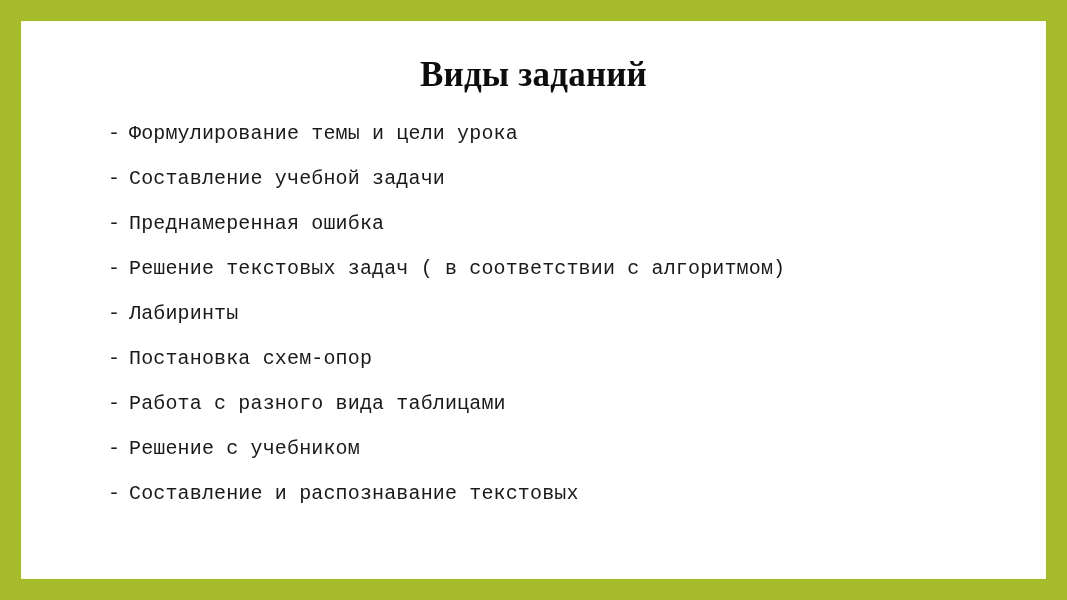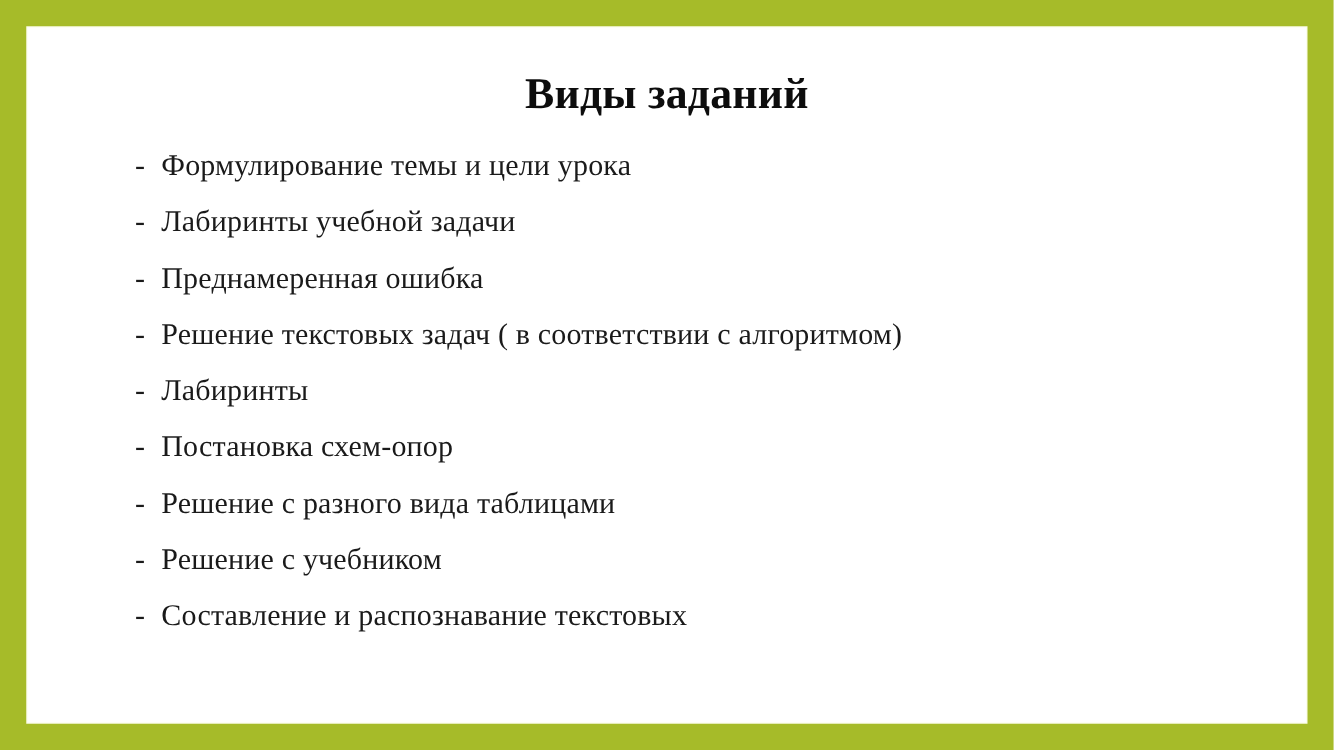--- a/index.html
+++ b/index.html
@@ -51,22 +51,22 @@
     top: 89px;
     right: 18px;
     margin: 0;
     padding: 0;
     list-style: none;
   }
 
   #task-list .task-item {
     height: 45px;
     line-height: 45px;
-    font-family: Liberation Serif, serif;
-    font-size: 24px;
+    font-family: Liberation Mono, monospace;
+    font-size: 20px;
     color: #1a1a1a;
     white-space: nowrap;
     letter-spacing: 0.15px;
   }
 
   #task-list .task-bullet {
     display: inline-block;
     width: 21px;
     color: #1a1a1a;
   }
@@ -81,36 +81,36 @@
 <div id="slide">
   <div id="slide-inner">
 
     <div id="slide-title">Виды заданий</div>
 
     <ul id="task-list">
       <li class="task-item">
         <span class="task-bullet">-</span><span class="task-text">Формулирование темы и цели урока</span>
       </li>
       <li class="task-item">
-        <span class="task-bullet">-</span><span class="task-text">Лабиринты учебной задачи</span>
+        <span class="task-bullet">-</span><span class="task-text">Составление учебной задачи</span>
       </li>
       <li class="task-item">
         <span class="task-bullet">-</span><span class="task-text">Преднамеренная ошибка</span>
       </li>
       <li class="task-item">
         <span class="task-bullet">-</span><span class="task-text">Решение текстовых задач ( в соответствии с алгоритмом)</span>
       </li>
       <li class="task-item">
         <span class="task-bullet">-</span><span class="task-text">Лабиринты</span>
       </li>
       <li class="task-item">
         <span class="task-bullet">-</span><span class="task-text">Постановка схем-опор</span>
       </li>
       <li class="task-item">
-        <span class="task-bullet">-</span><span class="task-text">Решение с разного вида таблицами</span>
+        <span class="task-bullet">-</span><span class="task-text">Работа с разного вида таблицами</span>
       </li>
       <li class="task-item">
         <span class="task-bullet">-</span><span class="task-text">Решение с учебником</span>
       </li>
       <li class="task-item">
         <span class="task-bullet">-</span><span class="task-text">Составление и распознавание текстовых</span>
       </li>
     </ul>
 
   </div>

